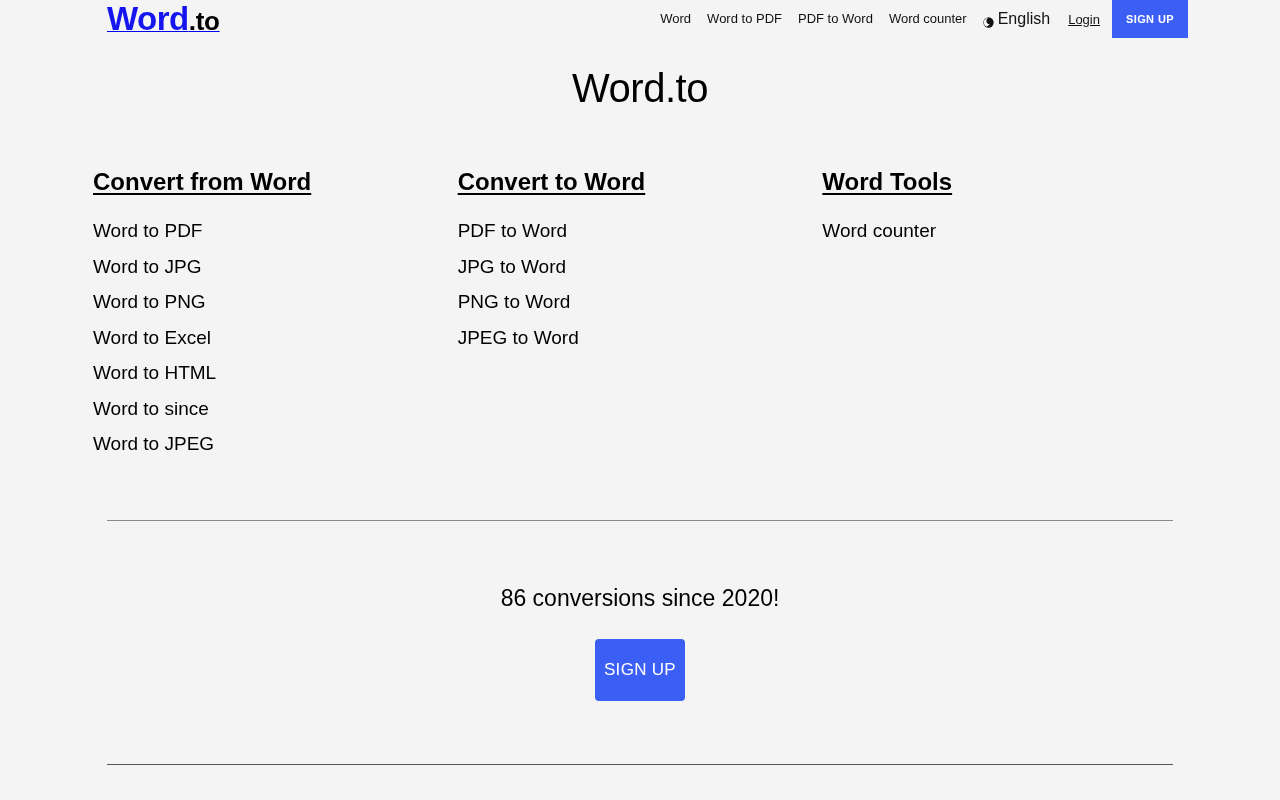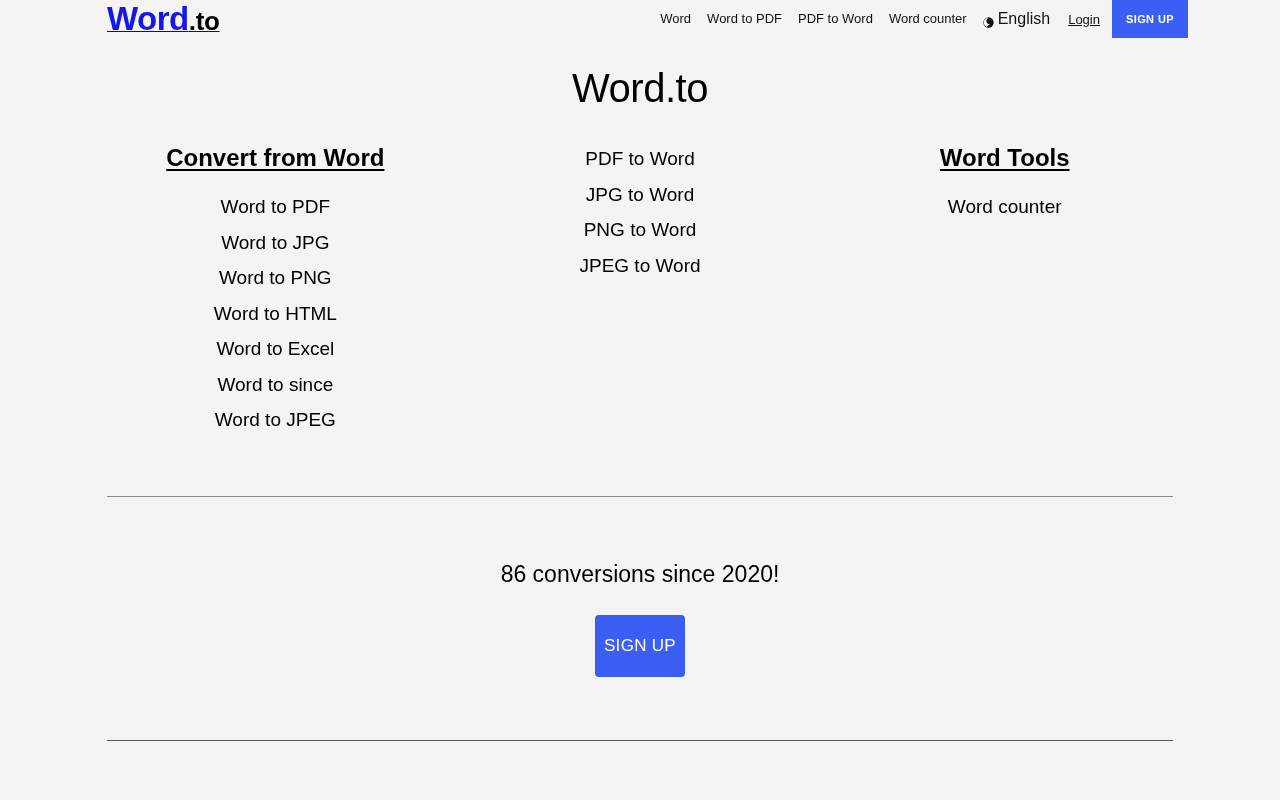--- a/index.html
+++ b/index.html
@@ -112,21 +112,22 @@
   
   .columns {
     display: flex;
     width: 1094px;
     margin: 0 auto;
     padding-top: 30px;
     align-items: flex-start;
   }
   .column {
     flex: 1 1 0;
-    text-align: center;
+    text-align: left;
+    margin-top: 24px;
   }
   .col-heading {
     font-size: 24px;
     font-weight: bold;
     text-decoration: underline;
     text-underline-offset: 3px;
     margin: 0 0 14px 0;
     line-height: 34px;
     color: #000;
   }
@@ -209,27 +210,28 @@
 
 <h1 class="page-title">Word.to</h1>
 
 <div class="columns">
 
   <div class="column">
     <h2 class="col-heading">Convert from Word</h2>
     <a class="col-link" href="#">Word to PDF</a>
     <a class="col-link" href="#">Word to JPG</a>
     <a class="col-link" href="#">Word to PNG</a>
+    <a class="col-link" href="#">Word to Excel</a>
     <a class="col-link" href="#">Word to HTML</a>
-    <a class="col-link" href="#">Word to Excel</a>
     <a class="col-link" href="#">Word to since</a>
     <a class="col-link" href="#">Word to JPEG</a>
   </div>
 
   <div class="column">
+    <h2 class="col-heading">Convert to Word</h2>
     <a class="col-link" href="#">PDF to Word</a>
     <a class="col-link" href="#">JPG to Word</a>
     <a class="col-link" href="#">PNG to Word</a>
     <a class="col-link" href="#">JPEG to Word</a>
   </div>
 
   <div class="column">
     <h2 class="col-heading">Word Tools</h2>
     <a class="col-link" href="#">Word counter</a>
   </div>

